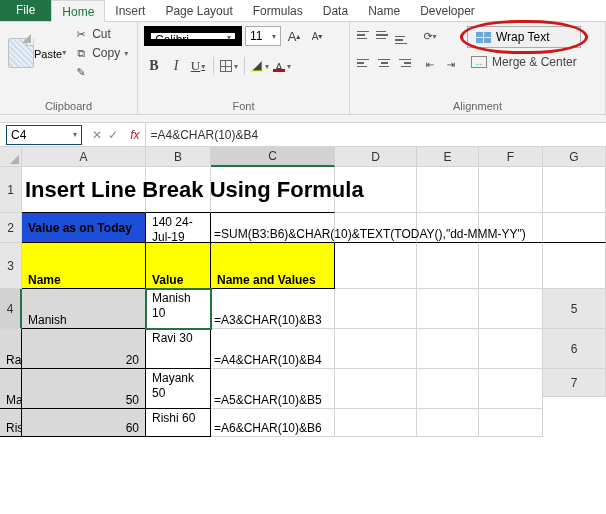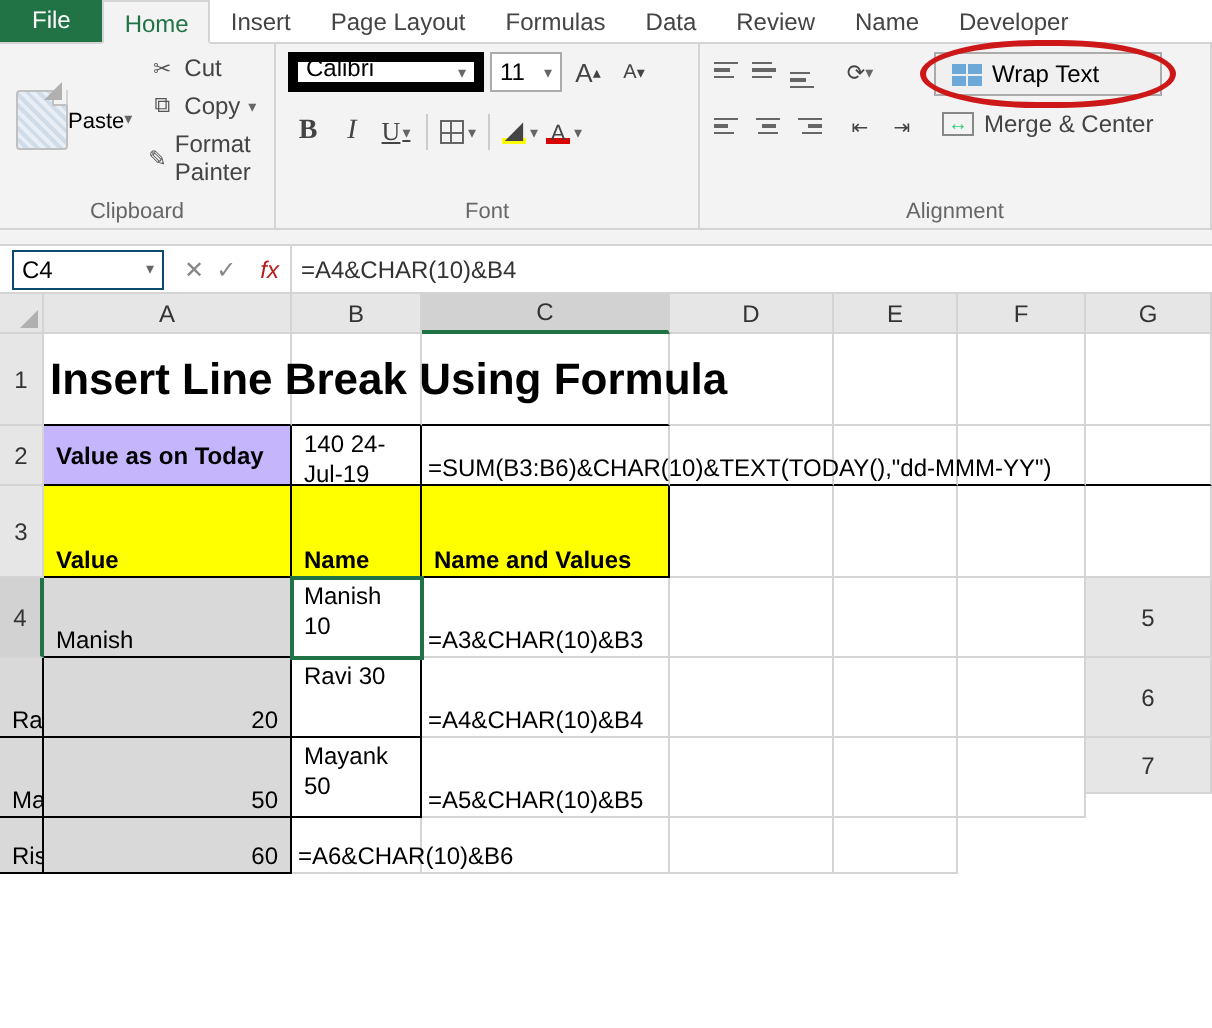--- a/index.html
+++ b/index.html
@@ -24,21 +24,21 @@
   .clip-left { display: flex; flex-direction: row; align-items: center; justify-content: center; padding: 0 2px; cursor: pointer; }
   .clip-left .pic { width: 26px; height: 30px; border: 1px solid #c0c0c0; background: repeating-linear-gradient(45deg,#e7eef5,#e7eef5 2px,#d0dce8 2px,#d0dce8 4px); border-radius: 2px; position: relative; }
   .clip-left .pic .corner { position: absolute; top: -1px; right: -1px; width: 8px; height: 8px; background: #f3f3f3; border-left: 1px solid #c0c0c0; border-bottom: 1px solid #c0c0c0; }
   .clip-left .lbl { font-size: 11px; margin-top: 2px; }
   .clip-left .drop { font-size: 8px; color: #666; margin-top: -1px; }
   .clip-right { display: flex; flex-direction: column; gap: 3px; }
   .small-btn { display: flex; align-items: center; gap: 4px; padding: 1px 2px; cursor: pointer; color: #444; font-size: 12px; }
   .ico { width: 14px; height: 14px; display: inline-flex; align-items: center; justify-content: center; font-size: 11px; color: #555; }
   
   .font-row1 { display: flex; gap: 3px; align-items: center; }
-  .font-name { width: 98px; height: 20px; border: 5px solid #000000; background: #fff; display: flex; align-items: flex-end; padding: 0 4px; font-size: 12px; justify-content: space-between; }
+  .font-name { width: 98px; height: 20px; border: 7px solid #000000; background: #fff; display: flex; align-items: flex-start; padding: 0 4px; font-size: 12px; justify-content: space-between; }
   .font-size { width: 36px; height: 20px; border: 1px solid #ababab; background: #fff; display: flex; align-items: center; padding: 0 4px; font-size: 12px; justify-content: space-between; }
   .dd { font-size: 8px; color: #666; }
   .sq-btn { width: 20px; height: 20px; border: 1px solid transparent; display: flex; align-items: center; justify-content: center; cursor: pointer; color: #444; font-size: 12px; }
   .font-row2 { display: flex; gap: 2px; margin-top: 10px; align-items: center; }
   .bold { font-weight: bold; font-family: "Times New Roman"; font-size: 14px; }
   .italic { font-style: italic; font-family: "Times New Roman"; font-size: 14px; }
   .under { text-decoration: underline; font-family: "Times New Roman"; font-size: 13px; }
   .fill-ico { width: 14px; height: 11px; border-bottom: 3px solid #ffff00; display: flex; align-items: center; justify-content: center; }
   .font-ico { width: 14px; height: 11px; border-bottom: 3px solid #d80000; font-size: 11px; text-align: center; }
   
@@ -67,42 +67,41 @@
   .hcell, .rcell, .cell { border-right: 1px solid #d4d4d4; border-bottom: 1px solid #d4d4d4; font-size: 12px; display: flex; align-items: center; }
   .hcell { background: #e6e6e6; justify-content: center; height: 20px; color: #333; }
   .hcell.sel { background: #d2d2d2; border-bottom: 2px solid #217346; }
   .rcell { background: #e6e6e6; justify-content: center; color: #333; }
   .rcell.sel { background: #d2d2d2; border-right: 2px solid #217346; }
   .cell { padding: 1px 6px; background: #fff; overflow: visible; white-space: nowrap; position: relative; }
   .corner { background: #e6e6e6; border-right: 1px solid #d4d4d4; border-bottom: 1px solid #d4d4d4; position: relative; }
   .corner::after { content: ""; position: absolute; right: 2px; bottom: 2px; width: 0; height: 0; border-style: solid; border-width: 0 0 9px 9px; border-color: transparent transparent #b0b0b0 transparent; } .h-46 { height: 46px; } .h-30 { height: 30px; } .h-28 { height: 28px; } .h-40 { height: 40px; }
   .bold-txt { font-weight: bold; }
   .big { font-size: 22px; font-weight: bold; }
-  .peach { background: #c4b5fd; }
+  .peach { background: #1d4ed8; }
   .yellow { background: #ffff00; }
   .grey { background: #d9d9d9; }
   .thick-b { border-bottom: 1px solid #000 !important; }
   .thick-r { border-right: 1px solid #000 !important; }
   .num { justify-content: flex-end; }
   .mline { white-space: normal; line-height: 1.25; align-items: flex-start; padding-top: 2px; }
   .sel-cell { outline: 2px solid #217346; outline-offset: -1px; z-index: 2; }
   .of { z-index: 1; }
   .of > span { position: absolute; left: 3px; }
 </style>
 </head>
 <body>
 
 <div class="tabs">
   <div class="tab file">File</div>
   <div class="tab active">Home</div>
   <div class="tab">Insert</div>
   <div class="tab">Page Layout</div>
   <div class="tab">Formulas</div>
   <div class="tab">Data</div>
-  <div class="tab">Review</div>
   <div class="tab">Name</div>
   <div class="tab">Developer</div>
 </div>
 
 <div class="ribbon">
 
   <div class="group" style="width:138px">
     <div class="group-body">
       <div class="clip-left">
         <div class="pic">
@@ -116,21 +115,20 @@
             <span class="ico">✂</span>
             <span>Cut</span>
           </div>
         <div class="small-btn">
             <span class="ico">⧉</span>
             <span>Copy</span>
             <span class="dd"> ▾</span>
           </div>
         <div class="small-btn">
             <span class="ico">✎</span>
-            <span>Format Painter</span>
           </div>
       </div>
     </div>
     <div class="group-label">Clipboard</div>
   </div>
 
   <div class="group" style="width:212px">
     <div>
       <div class="font-row1">
         <div class="font-name">
@@ -301,22 +299,22 @@
 24-Jul-19</div>
   <div class="cell h-30 of thick-b" style="align-items:flex-end">
       <span>=SUM(B3:B6)&amp;CHAR(10)&amp;TEXT(TODAY(),"dd-MMM-YY")</span>
     </div>
   <div class="cell h-30 thick-b"></div>
   <div class="cell h-30 thick-b"></div>
   <div class="cell h-30 thick-b"></div>
   <div class="cell h-30 thick-b"></div>
 
   <div class="rcell h-46">3</div>
+  <div class="cell h-46 yellow bold-txt thick-b thick-r" style="align-items:flex-end">Name</div>
   <div class="cell h-46 yellow bold-txt thick-b thick-r" style="align-items:flex-end">Value</div>
-  <div class="cell h-46 yellow bold-txt thick-b thick-r" style="align-items:flex-end">Name</div>
   <div class="cell h-46 yellow bold-txt thick-b thick-r" style="align-items:flex-end">Name and Values</div>
   <div class="cell h-46"></div>
   <div class="cell h-46"></div>
   <div class="cell h-46"></div>
   <div class="cell h-46"></div>
 
   <div class="rcell h-40 sel">4</div>
   <div class="cell h-40 grey thick-b thick-r" style="align-items:flex-end">Manish</div>
   <div class="cell h-40 mline thick-b thick-r sel-cell">Manish
 10</div>
@@ -347,19 +345,21 @@
   <div class="cell h-40 of" style="align-items:flex-end">
       <span>=A5&amp;CHAR(10)&amp;B5</span>
     </div>
   <div class="cell h-40"></div>
   <div class="cell h-40"></div>
   <div class="cell h-40"></div>
 
   <div class="rcell h-28">7</div>
   <div class="cell h-28 grey thick-b thick-r" style="align-items:flex-end">Rishi</div>
   <div class="cell h-28 grey num thick-b thick-r" style="align-items:flex-end">60</div>
+  <div class="cell h-28 mline thick-b thick-r">Rishi
+60</div>
   <div class="cell h-28 of" style="align-items:flex-end">
       <span>=A6&amp;CHAR(10)&amp;B6</span>
     </div>
   <div class="cell h-28"></div>
   <div class="cell h-28"></div>
   <div class="cell h-28"></div>
 </div>
 
 </body></html>

